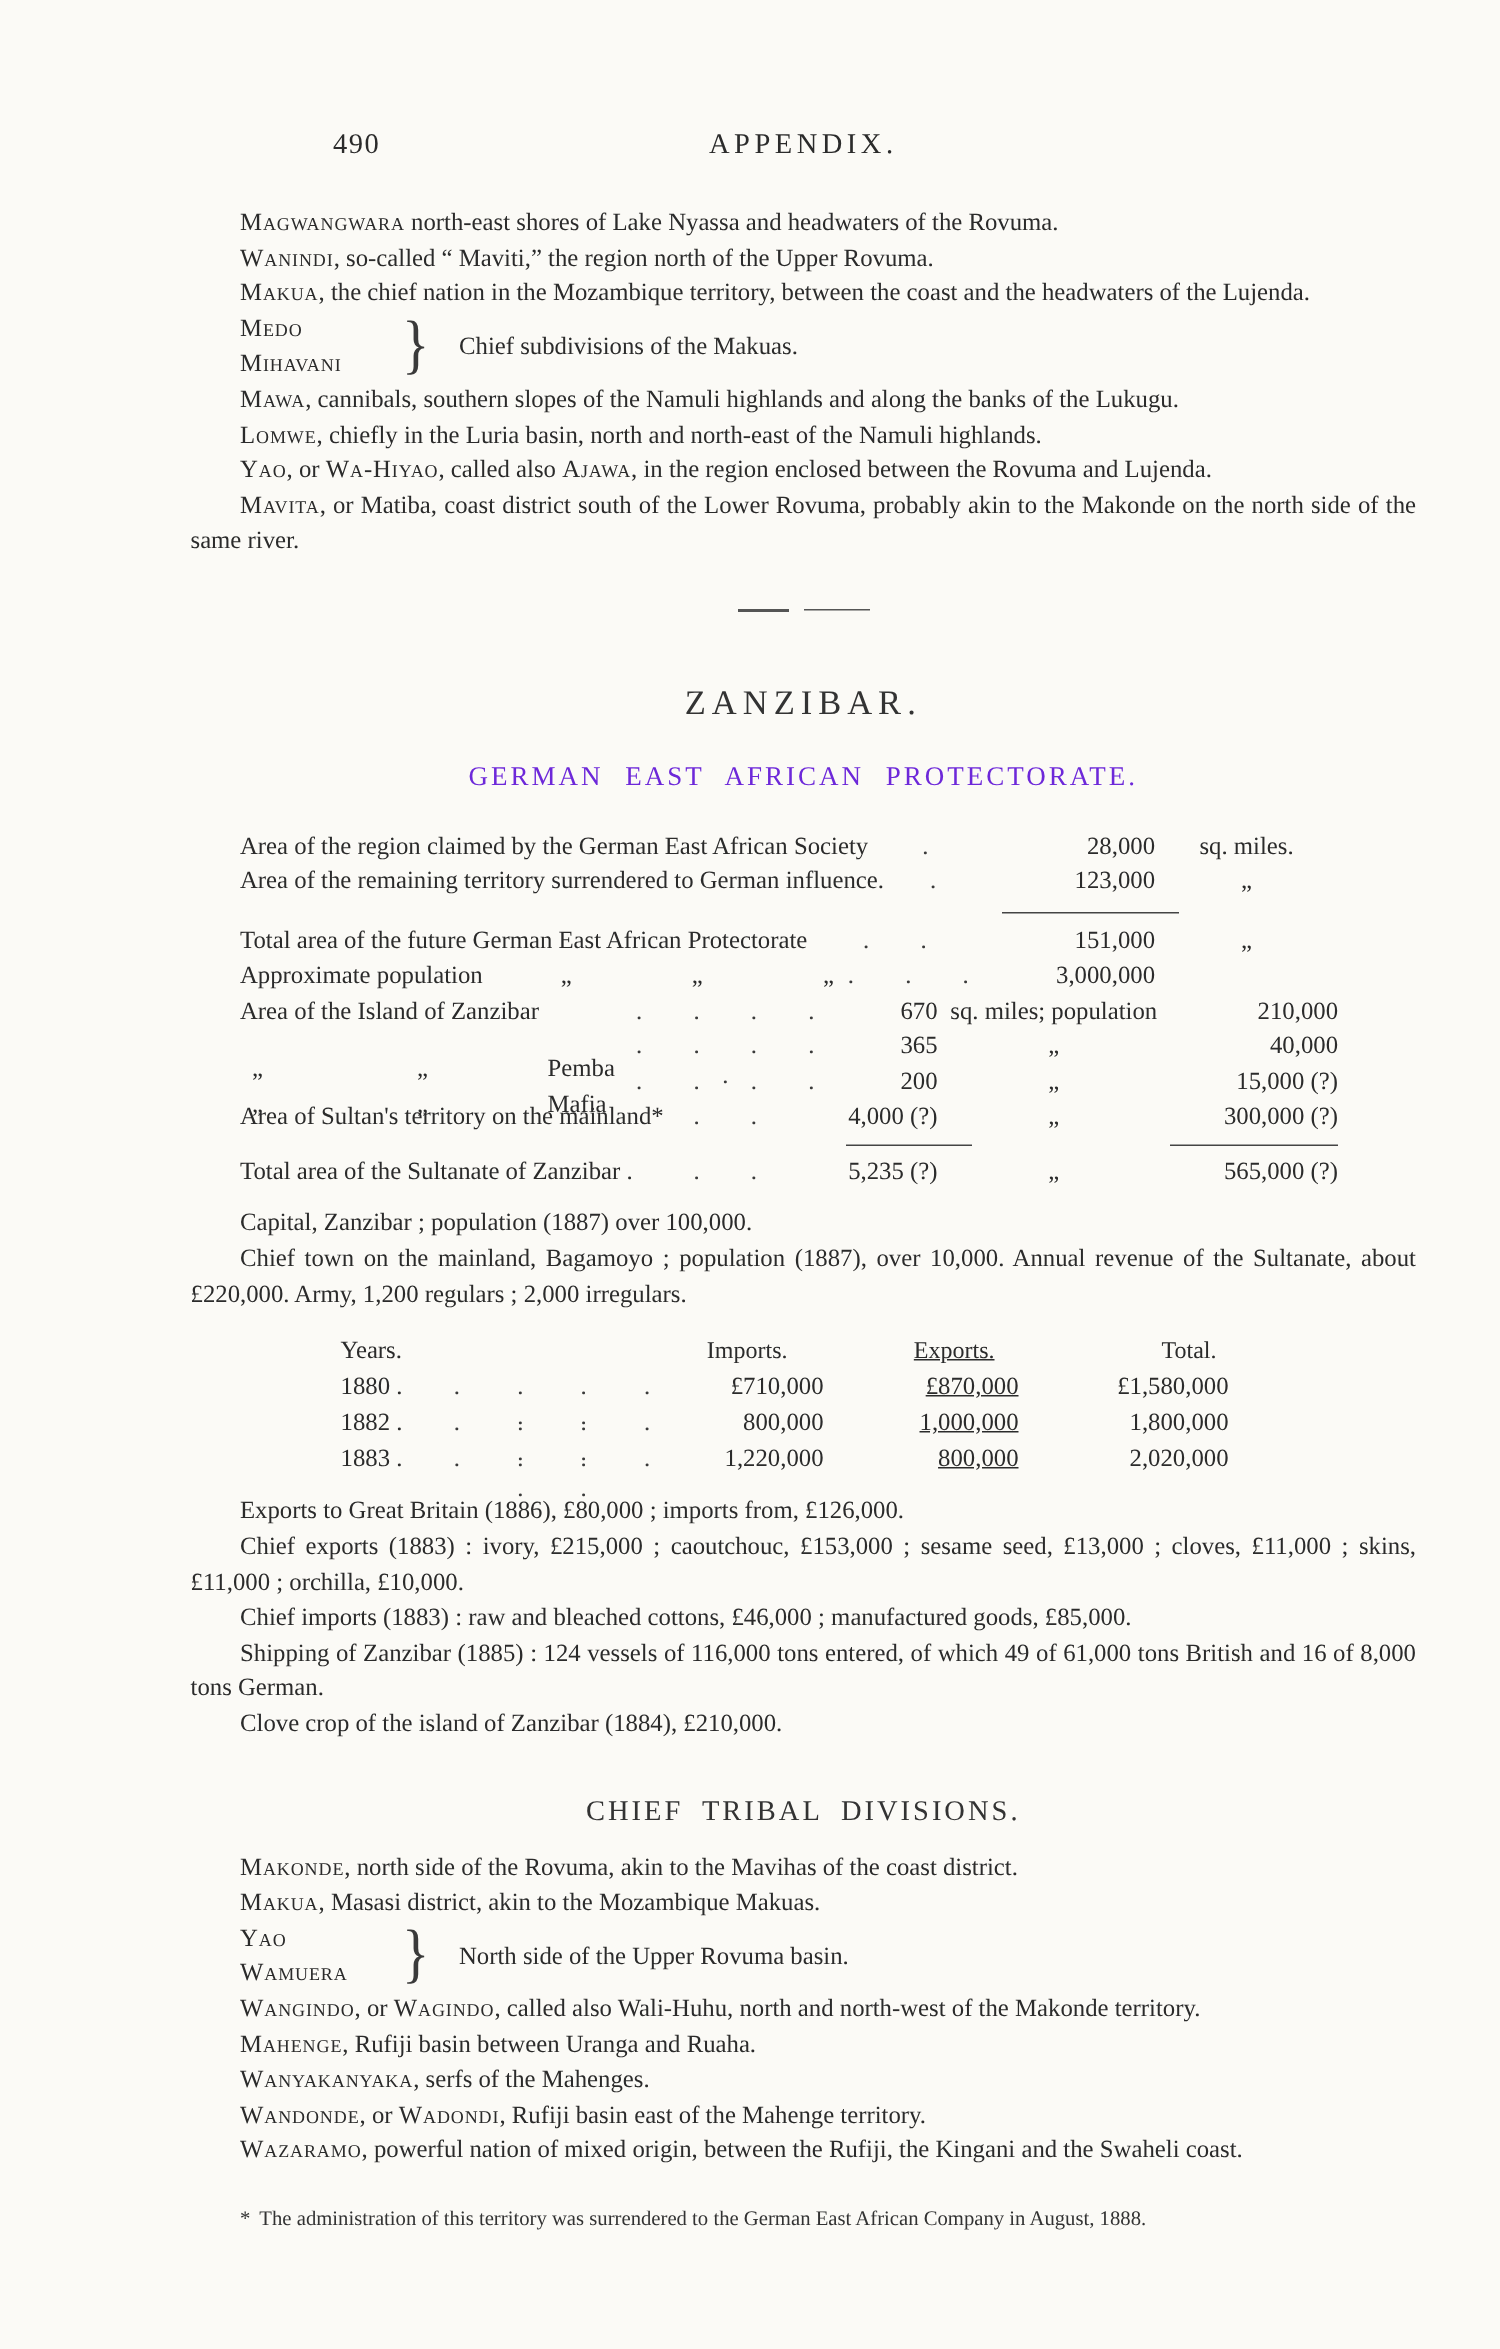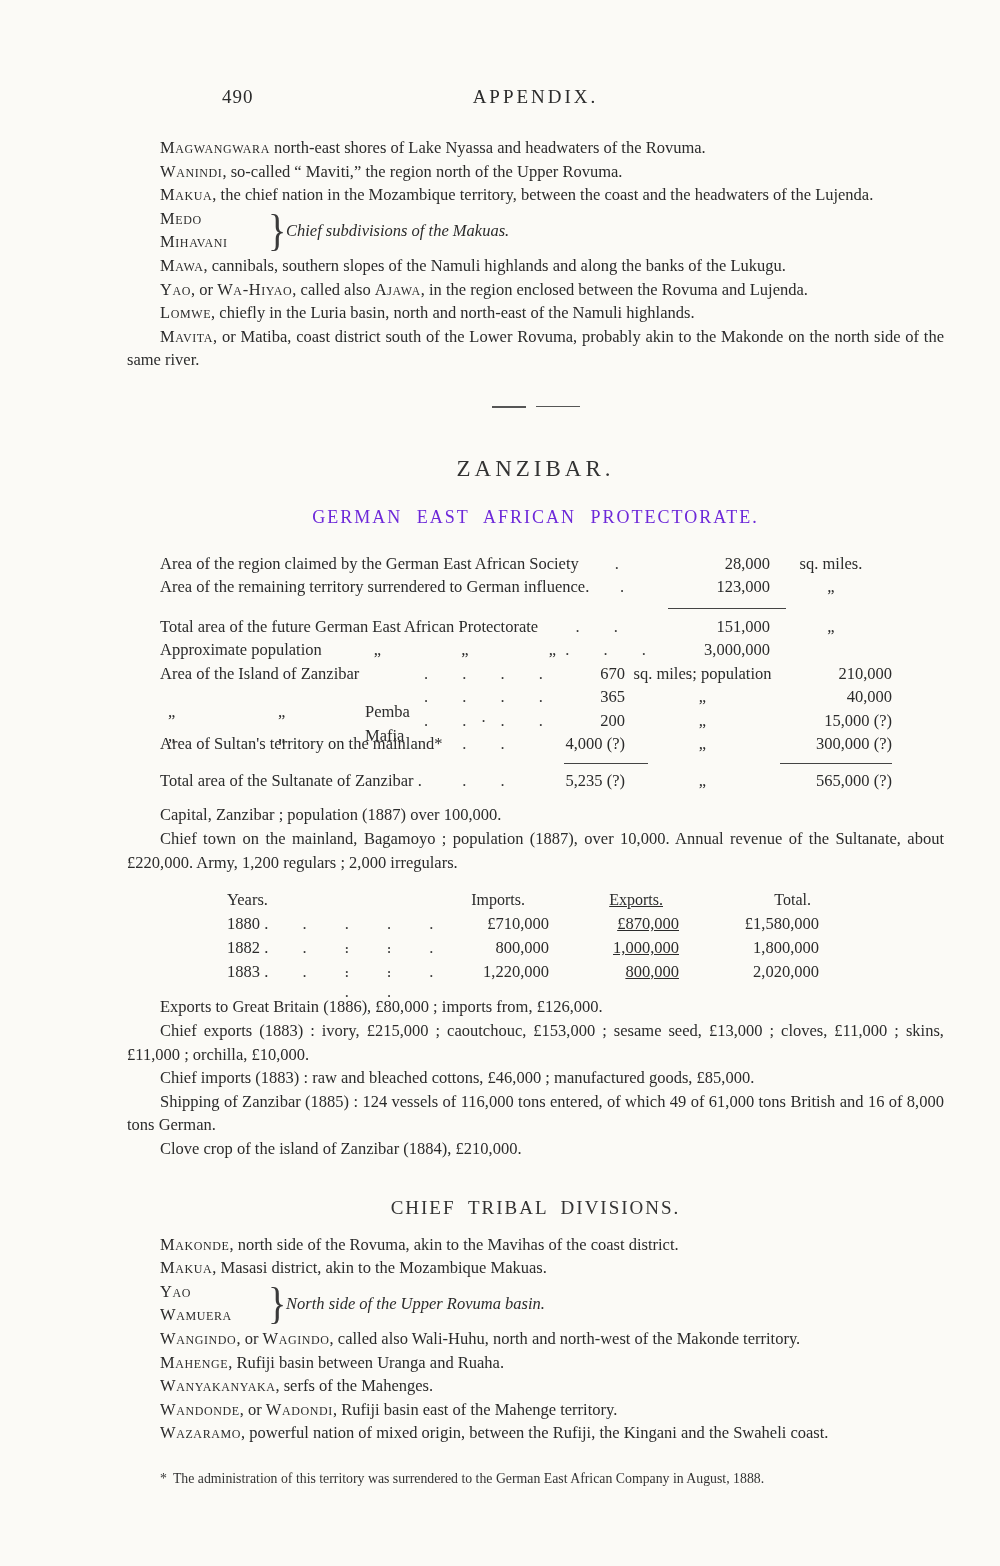--- a/index.html
+++ b/index.html
@@ -20,21 +20,21 @@
   .running-head { text-align:center; font-size:19px; letter-spacing:3px; }
 
   
   .intro { margin-top:24px; font-size:16.5px; line-height:23.6px; }
   .intro p { margin:0; text-indent:33px; text-align:justify; }
   .sc { font-variant:small-caps; letter-spacing:0.6px; }
 
   .bgroup { display:flex; align-items:center; margin-left:33px; line-height:23.6px; }
   .bnames { display:flex; flex-direction:column; width:108px; }
   .brace { font-size:38px; width:14px; transform:scaleY(1.15); font-weight:400; color:#3a3a3a; }
-  .btext { margin-left:4px;font-style:italic; }
+  .btext { margin-left:24px; }
 
   
   .sep { margin-top:32px; height:6px; display:flex; justify-content:center; align-items:center; gap:10px; }
   .sep span { display:inline-block; height:0; border-top:2px solid #555; }
   .sep .sep-l { width:34px; }
   .sep .sep-r { width:44px; border-top-width:1.5px; }
 
   
   .z-title { margin-top:46px; text-align:center; font-size:23px; letter-spacing:4px; color:#333; }
   .z-sub  { margin-top:25px; text-align:center; font-size:18px; letter-spacing:2px; word-spacing:8px; color:#6d28d9; }
@@ -103,22 +103,22 @@
       <p><span class="sc">Makua</span><span>, the chief nation in the Mozambique territory, between the coast and the headwaters of the Lujenda.</span></p>
       <div class="bgroup">
         <div class="bnames">
           <span class="sc">Medo</span>
           <span class="sc">Mihavani</span>
         </div>
         <span class="brace">}</span>
         <span class="btext">Chief subdivisions of the Makuas.</span>
       </div>
       <p><span class="sc">Mawa</span><span>, cannibals, southern slopes of the Namuli highlands and along the banks of the Lukugu.</span></p>
+      <p><span class="sc">Lomwe</span><span>, chiefly in the Luria basin, north and north-east of the Namuli highlands.</span></p>
       <p><span class="sc">Yao</span><span>, or </span><span class="sc">Wa-Hiyao</span><span>, called also </span><span class="sc">Ajawa</span><span>, in the region enclosed between the Rovuma and Lujenda.</span></p>
-      <p><span class="sc">Lomwe</span><span>, chiefly in the Luria basin, north and north-east of the Namuli highlands.</span></p>
       <p><span class="sc">Mavita</span><span>, or Matiba, coast district south of the Lower Rovuma, probably akin to the Makonde on the north side of the same river.</span></p>
     </div>
 
     <div class="sep">
         <span class="sep-l"></span>
         <span class="sep-r"></span>
       </div>
 
     <div class="z-title">ZANZIBAR.</div>
     <div class="z-sub">GERMAN EAST AFRICAN PROTECTORATE.</div>

